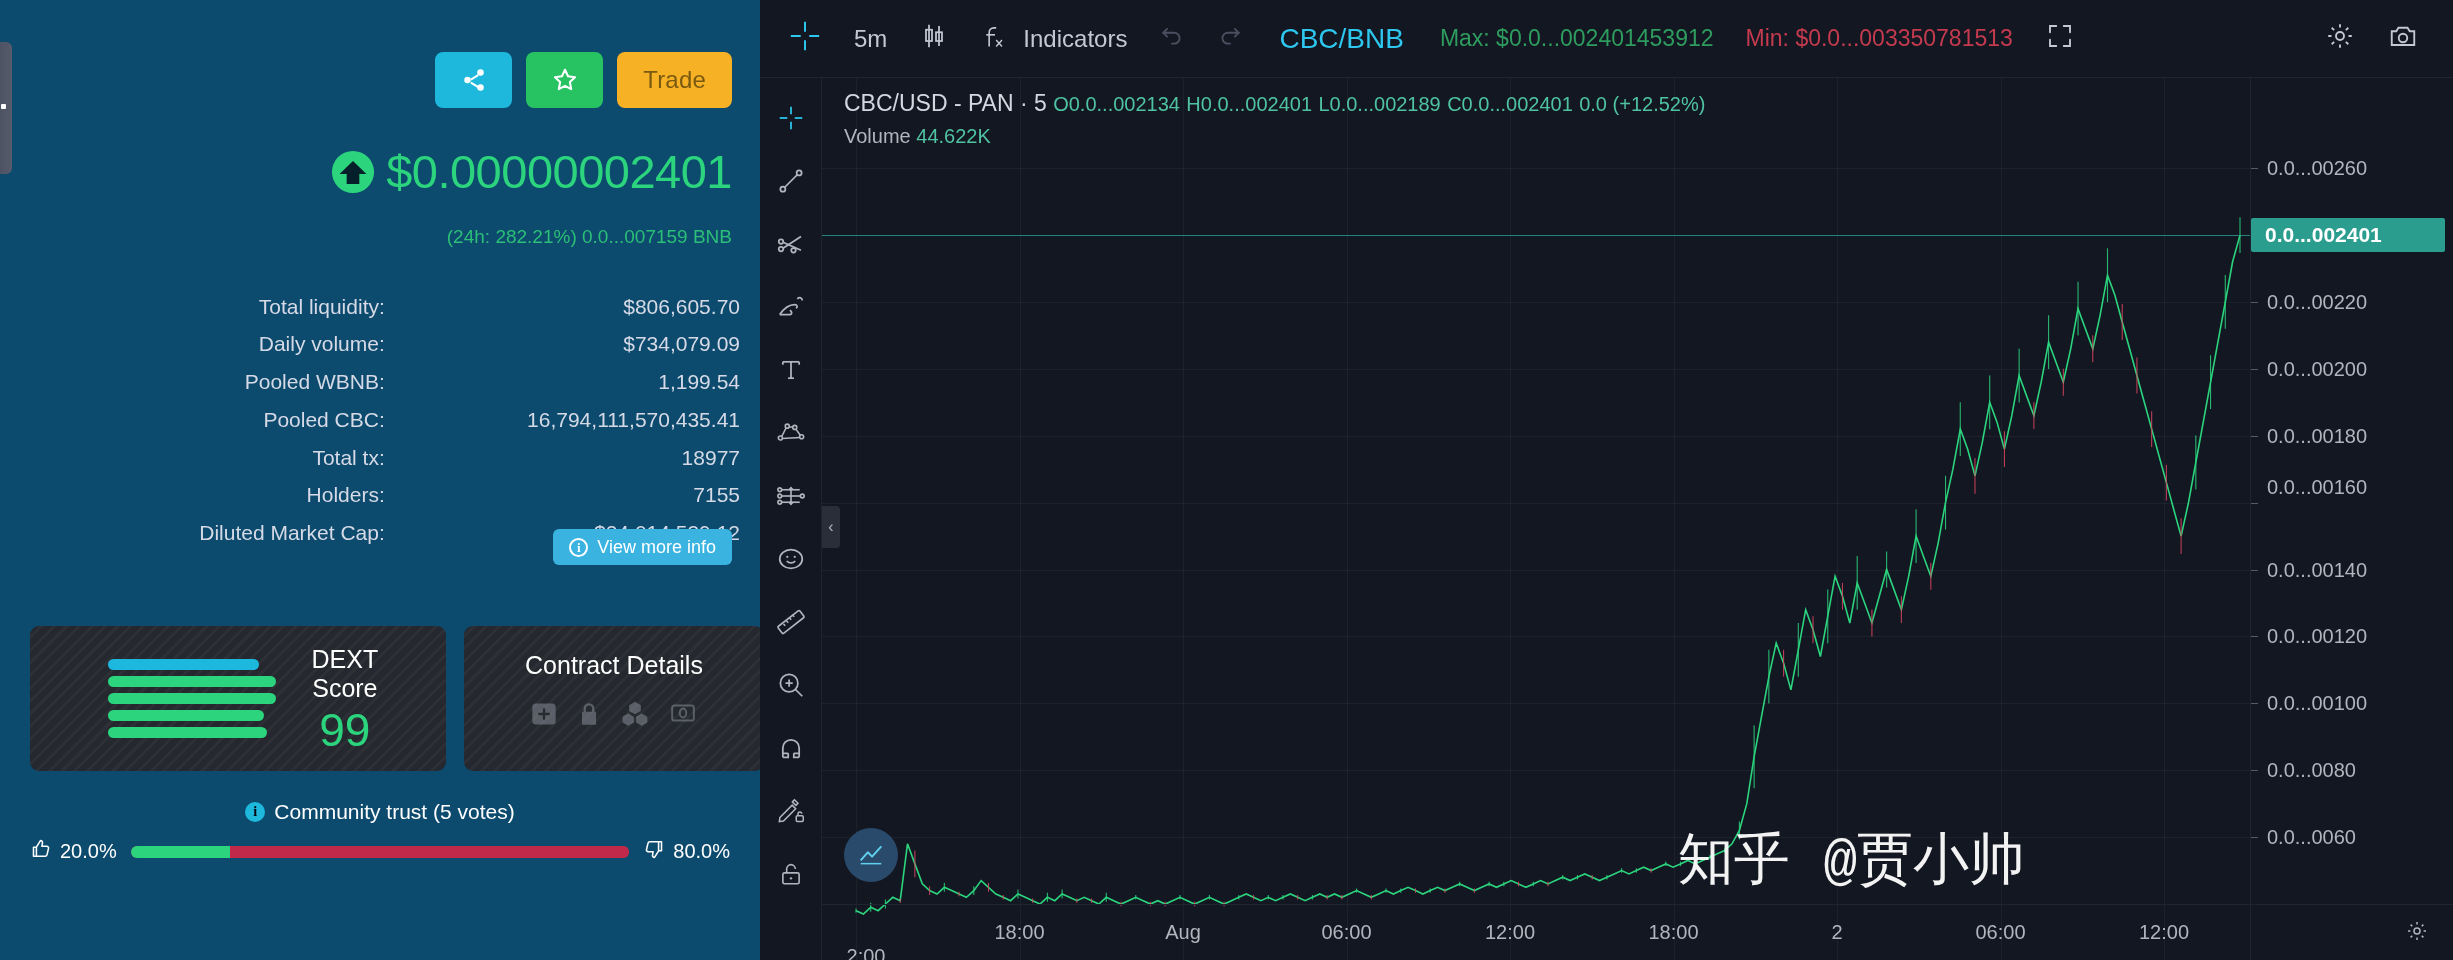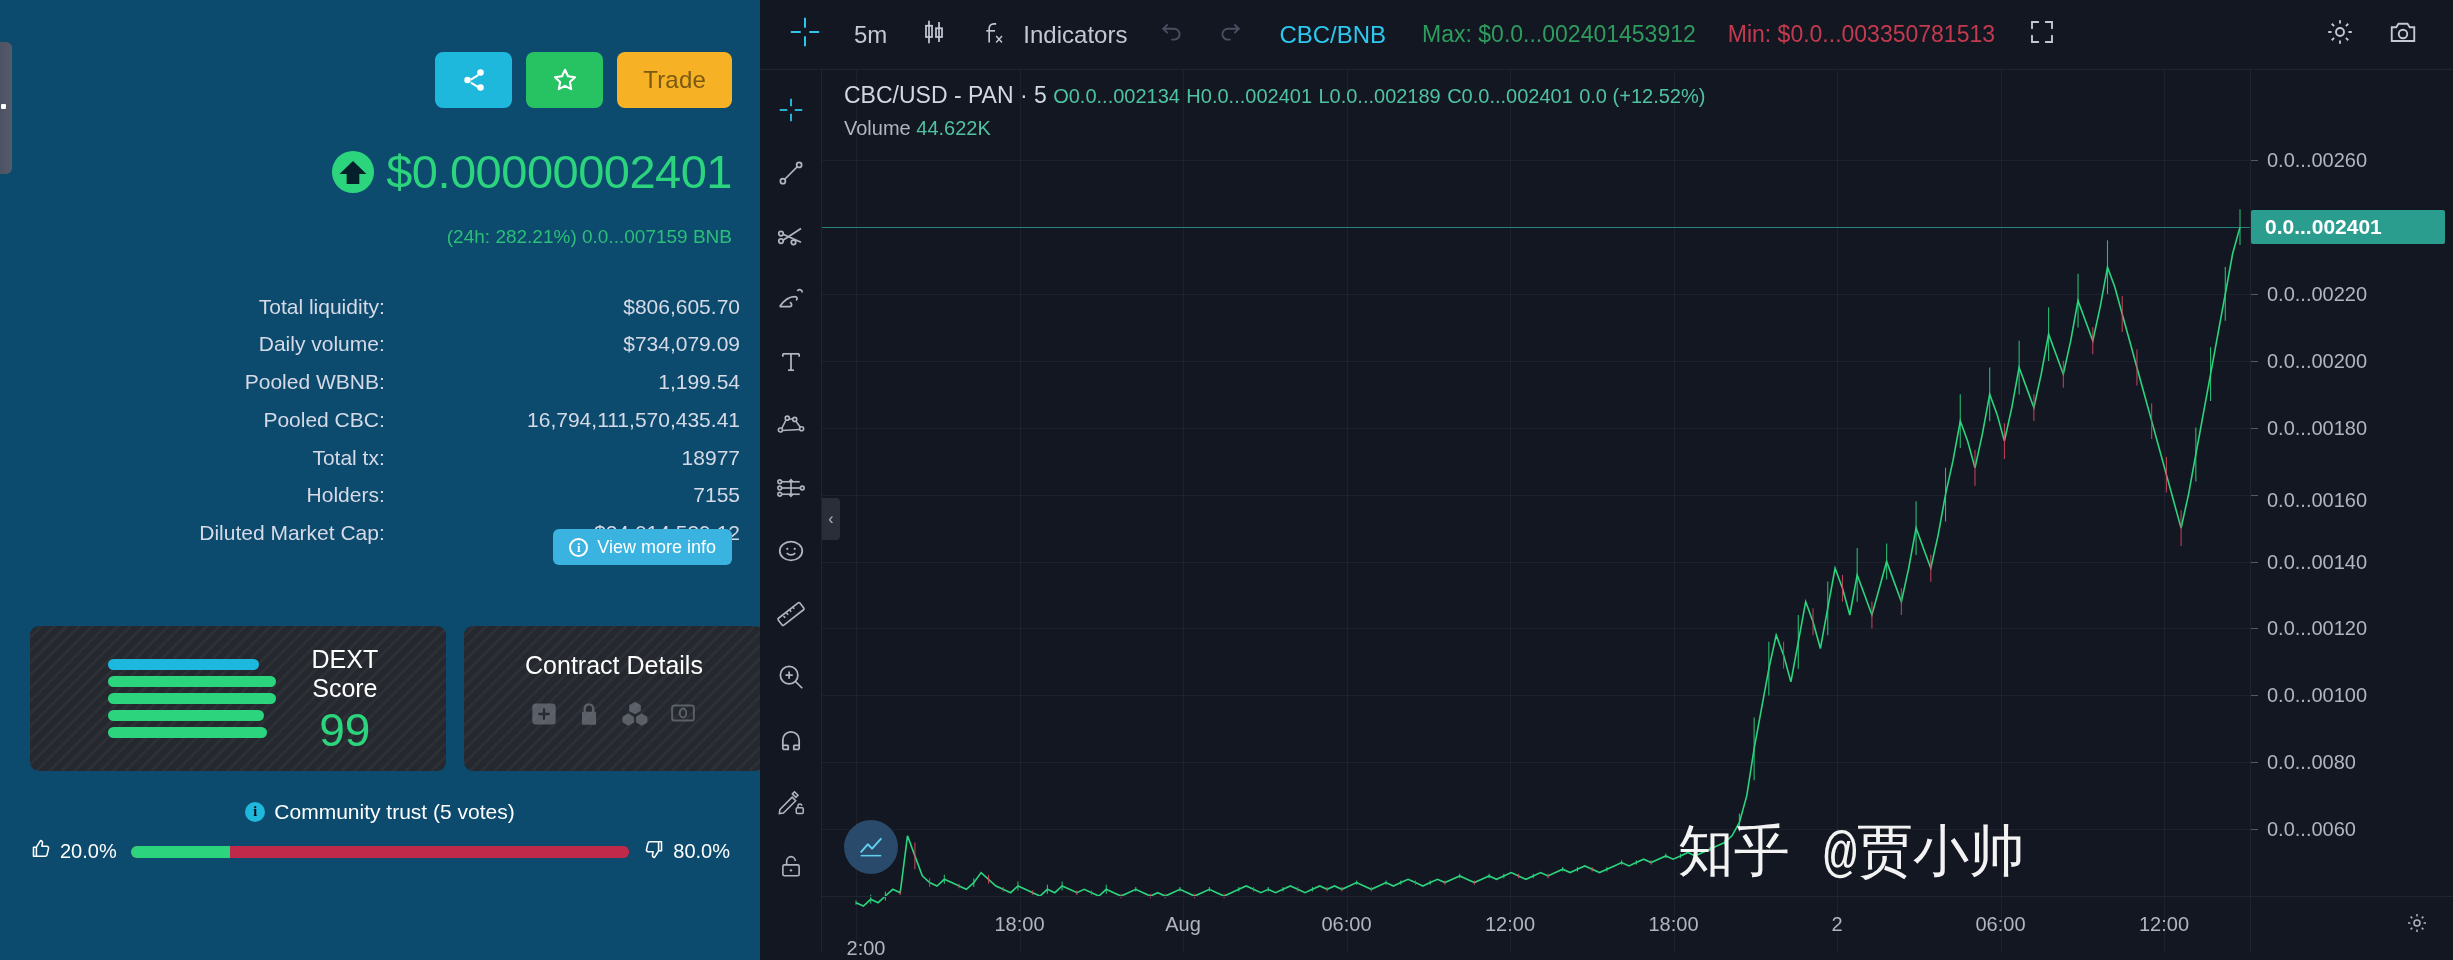--- a/index.html
+++ b/index.html
@@ -142,31 +142,31 @@
   }
   .trust-up { background: #2bd47d; height: 100%; }
   .trust-down { background: #c0294a; height: 100%; flex: 1; }
 
   
   .chart-panel {
     position: relative; width: 1693px; height: 960px;
     background: #131722; flex: 0 0 1693px;
   }
   .chart-toolbar {
-    height: 70px; display: flex; align-items: center;
+    height: 78px; display: flex; align-items: center;
     border-bottom: 1px solid #1f2430; padding-left: 12px;
     position: relative;
   }
   .tb-item {
     display: flex; align-items: center; justify-content: center;
     height: 78px; padding: 0 16px; cursor: pointer; color: #c3c8d4;
     font-size: 24px; white-space: nowrap;
   }
   .tb-indicators { display: flex; align-items: center; gap: 14px; font-size: 24px; }
-  .tb-pair { color: #2dc7ef; font-size: 24px; padding: 0 20px; cursor: pointer; }
+  .tb-pair { color: #2dc7ef; font-size: 28px; padding: 0 20px; cursor: pointer; }
   .tb-max { color: #2e9c5e; font-size: 23px; padding: 0 16px; }
   .tb-min { color: #c43a4e; font-size: 23px; padding: 0 16px; }
   .tb-right { margin-left: auto; display: flex; align-items: center; padding-right: 18px; }
 
   .chart-body { position: relative; height: 882px; display: flex; }
 
   .draw-tools {
     width: 62px; flex: 0 0 62px; border-right: 1px solid #1f2430;
     display: flex; flex-direction: column; align-items: center;
     padding-top: 8px; gap: 0;
@@ -754,21 +754,21 @@
       <div class="price-axis" id="price-axis">
           <div class="pa-tick" style="top: 90.1702px;"></div>
           <div class="pa-label" style="top: 90.1702px;">0.0...00260</div>
           <div class="pa-tick" style="top: 223.957px;"></div>
           <div class="pa-label" style="top: 223.957px;">0.0...00220</div>
           <div class="pa-tick" style="top: 290.851px;"></div>
           <div class="pa-label" style="top: 290.851px;">0.0...00200</div>
           <div class="pa-tick" style="top: 357.745px;"></div>
           <div class="pa-label" style="top: 357.745px;">0.0...00180</div>
           <div class="pa-tick" style="top: 424.638px;"></div>
-          <div class="pa-label" style="top: 430px; text-align: right;">0.0...00160</div>
+          <div class="pa-label" style="top: 409px; text-align: right;">0.0...00160</div>
           <div class="pa-tick" style="top: 491.532px;"></div>
           <div class="pa-label" style="top: 491.532px;">0.0...00140</div>
           <div class="pa-tick" style="top: 558.426px;"></div>
           <div class="pa-label" style="top: 558.426px;">0.0...00120</div>
           <div class="pa-tick" style="top: 625.319px;"></div>
           <div class="pa-label" style="top: 625.319px;">0.0...00100</div>
           <div class="pa-tick" style="top: 692.213px;"></div>
           <div class="pa-label" style="top: 692.213px;">0.0...0080</div>
           <div class="pa-tick" style="top: 759.106px;"></div>
           <div class="pa-label" style="top: 759.106px;">0.0...0060</div>

